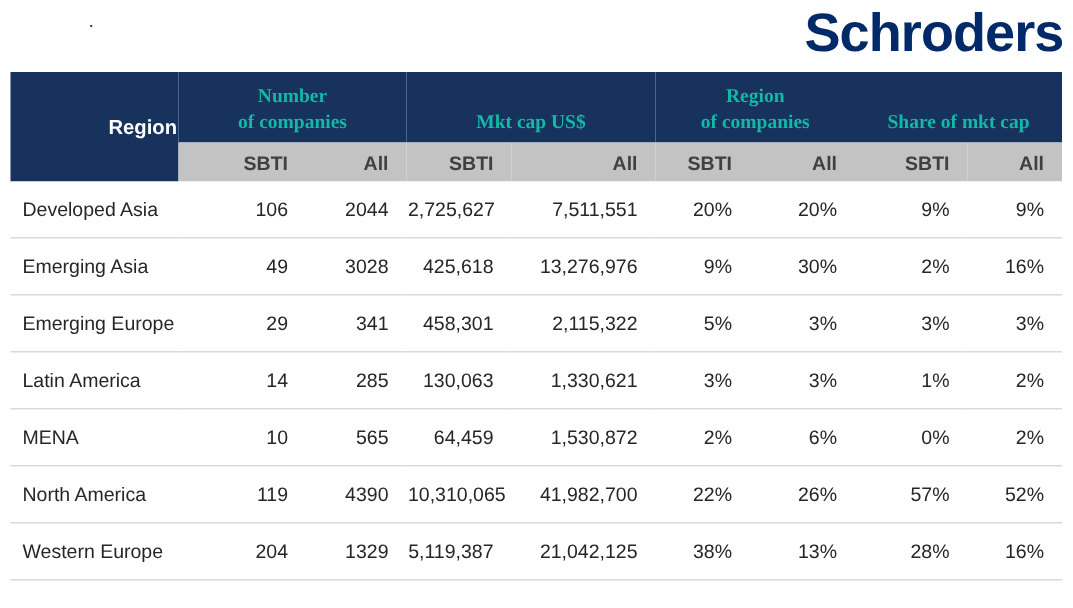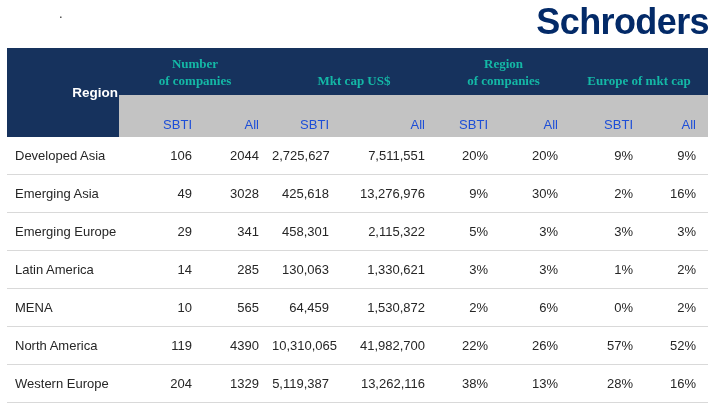--- a/index.html
+++ b/index.html
@@ -22,22 +22,22 @@
   .region-th {
     background:var(--header-bg,#16325d); color:#ffffff; text-align:right;
     padding-left:8px; font-size:13.5px; font-weight:700; vertical-align:middle;
   }
   .group-th {
     background:var(--header-bg,#16325d); color:#14b8a6; font-weight:700;
     vertical-align:bottom; padding:0 0 5px 0; height:42px; text-align:center; line-height:1.3;font-family:Liberation Serif, serif;
   }
   .gh { min-height:0; }
   .sub-th {
-    background:var(--subheader-bg,#c3c3c3); color:#1d4ed8; font-weight:400;
-    text-align:right; padding:18px 12px 2px 0; height:22px; font-size:13px;
+    background:var(--subheader-bg,#c3c3c3); color:#404040; font-weight:700;
+    text-align:right; padding:2px 12px 2px 0; height:22px; font-size:13px;
   }
   tbody td {
     height:35px; border-bottom:1px solid var(--row-border,#d9d9d9);
     color:var(--text-color,#262626); background:#fff;
   }
   td.region-cell { text-align:left; padding-left:8px; }
   td.num-cell { text-align:right; padding-right:12px; }
   .source { position:absolute; left:7px; top:385px; font-size:11.5px; color:#1c1c1c; }
 </style>
 </head>
@@ -69,21 +69,21 @@
         <th class="group-th" colspan="2">
           <div class="gh"></div>
           <div class="gh">Mkt cap US$</div>
         </th>
         <th class="group-th" colspan="2">
           <div class="gh">Region</div>
           <div class="gh">of companies</div>
         </th>
         <th class="group-th" colspan="2">
           <div class="gh"></div>
-          <div class="gh">Europe of mkt cap</div>
+          <div class="gh">Share of mkt cap</div>
         </th>
       </tr>
       <tr>
           <th class="sub-th">SBTI</th>
           <th class="sub-th">All</th>
           <th class="sub-th">SBTI</th>
           <th class="sub-th">All</th>
           <th class="sub-th">SBTI</th>
           <th class="sub-th">All</th>
           <th class="sub-th">SBTI</th>
@@ -155,21 +155,21 @@
           <td class="num-cell">22%</td>
           <td class="num-cell">26%</td>
           <td class="num-cell">57%</td>
           <td class="num-cell">52%</td>
         </tr>
         <tr>
           <td class="region-cell">Western Europe</td>
           <td class="num-cell">204</td>
           <td class="num-cell">1329</td>
           <td class="num-cell">5,119,387</td>
-          <td class="num-cell">13,262,116</td>
+          <td class="num-cell">21,042,125</td>
           <td class="num-cell">38%</td>
           <td class="num-cell">13%</td>
           <td class="num-cell">28%</td>
           <td class="num-cell">16%</td>
         </tr>
       </tbody>
   </table>
 
 </div>
 

